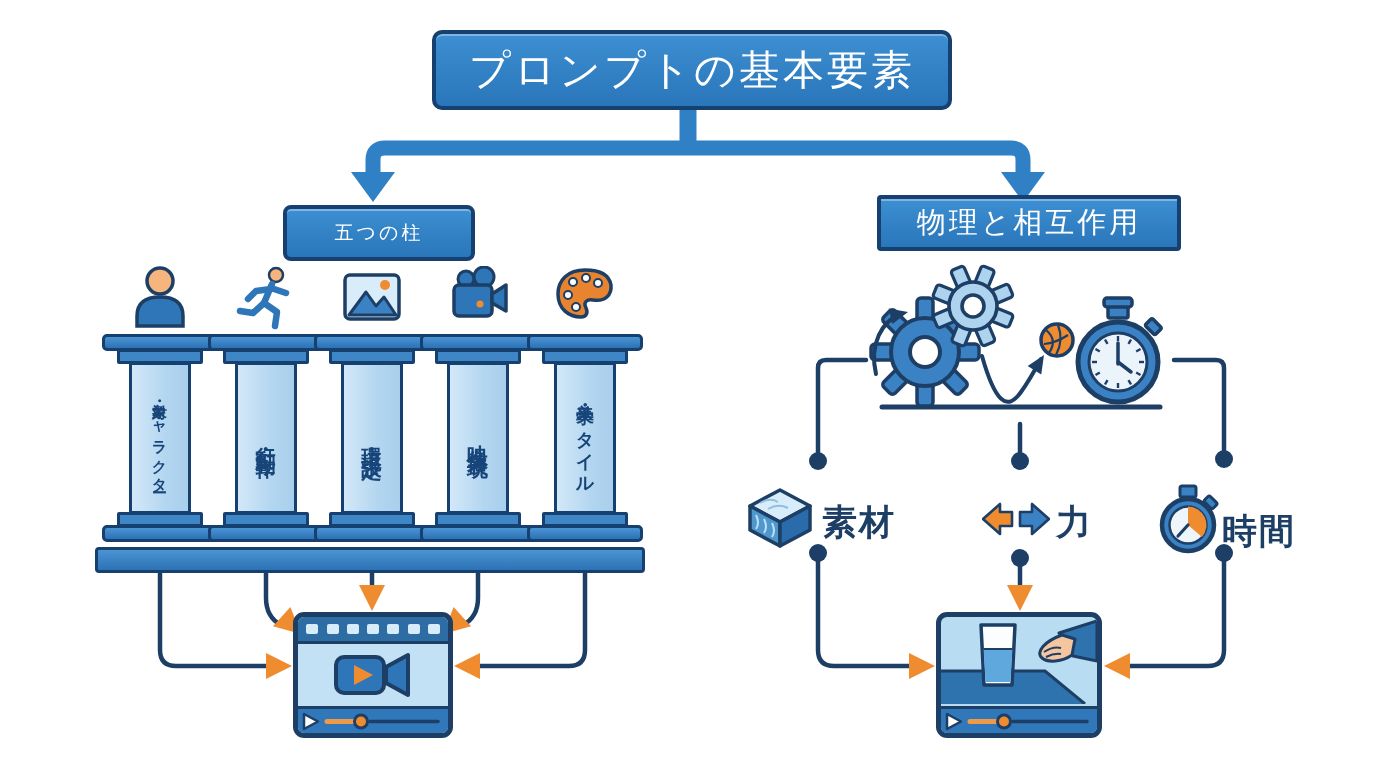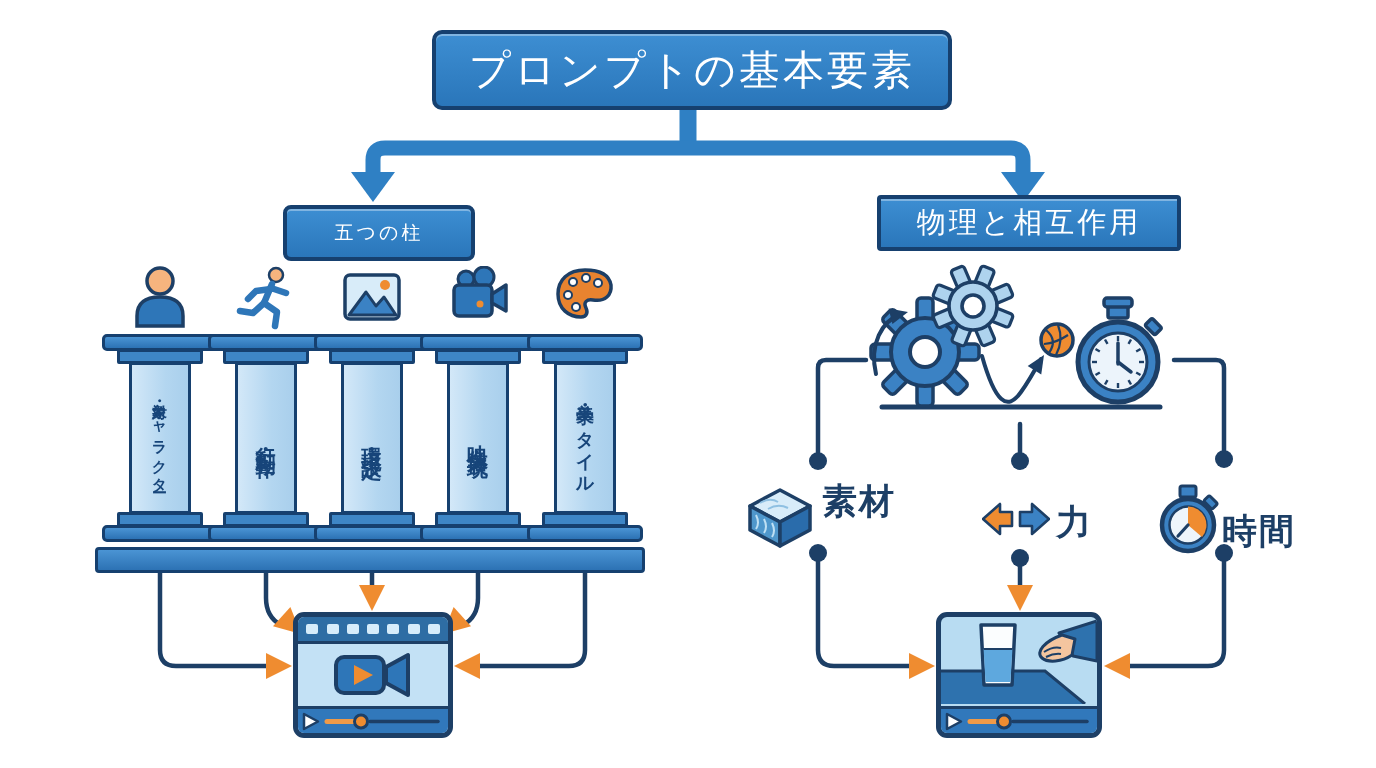--- a/index.html
+++ b/index.html
@@ -296,21 +296,21 @@
     </div>
   </div>
 
   <svg class="abs" style="left:746px;top:487px" width="68" height="62" viewBox="0 0 68 62">
     <polygon points="34,3 64,19 34,35 4,19" fill="#d8ecf9" stroke="#1d3f66" stroke-width="3.5" stroke-linejoin="round"></polygon>
     <polygon points="4,19 34,35 34,59 4,43" fill="#4f97cc" stroke="#1d3f66" stroke-width="3.5" stroke-linejoin="round"></polygon>
     <polygon points="64,19 34,35 34,59 64,43" fill="#2a6cab" stroke="#1d3f66" stroke-width="3.5" stroke-linejoin="round"></polygon>
     <path d="M14,16 Q24,10 32,15 M22,22 Q32,16 42,21" stroke="#8fc0e2" stroke-width="2" fill="none"></path>
     <path d="M10,28 q4,8 0,14 M18,32 q4,8 0,14 M26,36 q4,8 0,14" stroke="#bfe0f4" stroke-width="2" fill="none"></path>
   </svg>
-  <div class="factor-label" style="left:822px;top:478px">素材</div>
+  <div class="factor-label" style="left:822px;top:499px">素材</div>
 
   <svg class="abs" style="left:982px;top:499px" width="68" height="40" viewBox="0 0 68 40">
     <polygon points="1,20 18,5 18,13 30,13 30,27 18,27 18,35" fill="#ef8c30" stroke="#1d3f66" stroke-width="2.6" stroke-linejoin="round"></polygon>
     <polygon points="67,20 50,5 50,13 38,13 38,27 50,27 50,35" fill="#3b82c4" stroke="#1d3f66" stroke-width="2.6" stroke-linejoin="round"></polygon>
   </svg>
   <div class="factor-label" style="left:1056px;top:499px">力</div>
 
   <svg class="abs" style="left:1156px;top:483px" width="64" height="72" viewBox="0 0 64 72">
     <rect x="24" y="3" width="16" height="11" rx="2" fill="#3b82c4" stroke="#1d3f66" stroke-width="3"></rect>
     <g transform="translate(32,42) rotate(45)">

